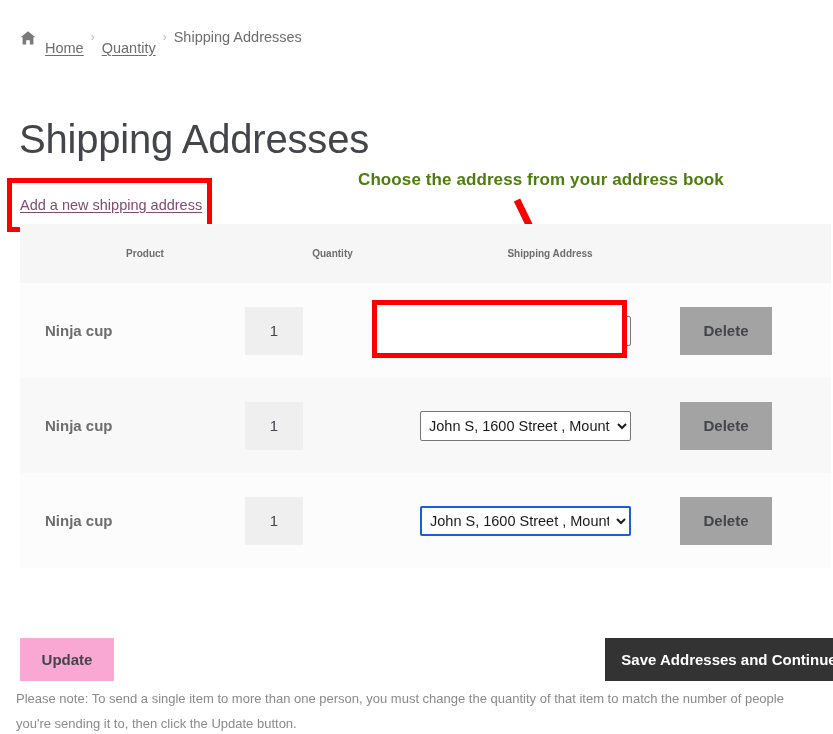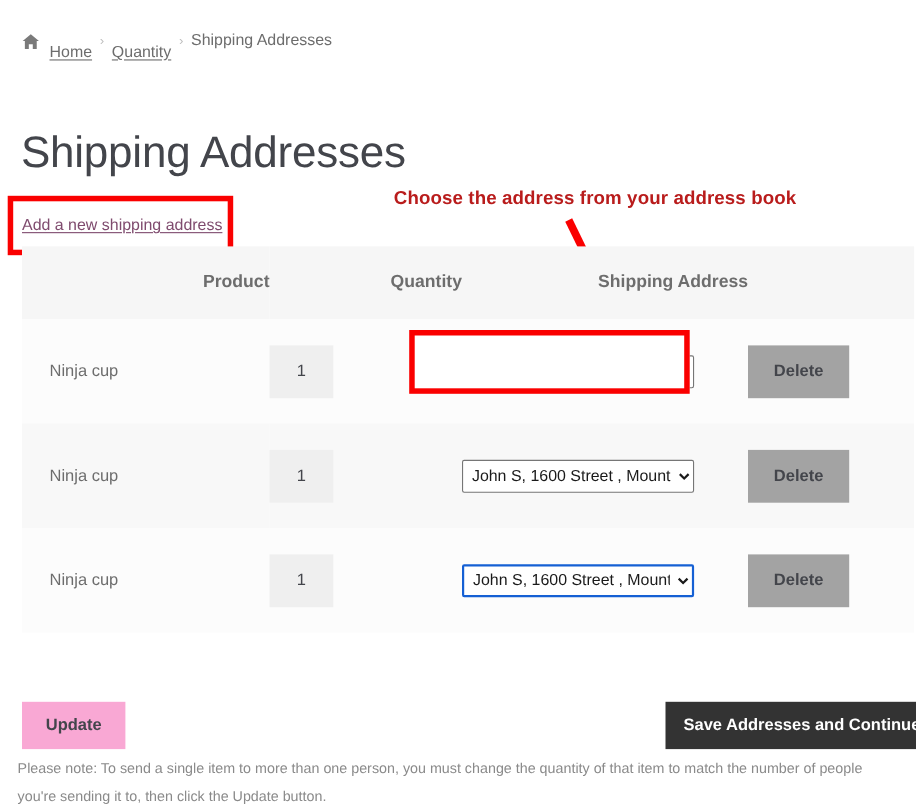--- a/index.html
+++ b/index.html
@@ -96,21 +96,21 @@
     width: 245px;
     height: 48px;
     background: #ffffff;
   }
   .anno-text {
     position: absolute;
     left: 358px;
     top: 170px;
     font-size: 17px;
     font-weight: bold;
-    color: #b91c1c;
+    color: #4d7c0f;
     white-space: nowrap;
     letter-spacing: 0.1px;
   }
   .anno-arrow {
     position: absolute;
     left: 490px;
     top: 190px;
     width: 110px;
     height: 115px;
     pointer-events: none;
@@ -120,39 +120,39 @@
   .addr-table {
     position: absolute;
     left: 20px;
     top: 224px;
     width: 786px;
     border-collapse: collapse;
     table-layout: fixed;
   }
   .addr-table th {
     background: #f6f6f6;
-    text-align: right;
-    font-size: 16px;
+    text-align: center;
+    font-size: 10px;
     font-weight: bold;
     color: #6d6d6d;
     padding: 24px 0 24px 0;
     border: none;
   }
   .addr-table td {
     font-size: 15px;
     color: #6d6d6d;
     padding: 0;
     border: none;
     height: 95px;
     vertical-align: middle;
   }
   .addr-table tbody tr:nth-child(odd) td { background: #fcfcfc; }
   .addr-table tbody tr:nth-child(even) td { background: #f8f8f8; }
 
-  .col-product  { width: 200px; padding-left: 25px !important; }
+  .col-product  { width: 200px; padding-left: 25px !important; font-weight: bold; }
   .col-qty      { width: 175px; margin-left: 29px; }
   .col-address  { width: 260px; }
   .col-action   { width: 151px; }
 
   th.col-product { padding-left: 25px !important; }
 
   .qty-input {
     width: 58px;
     height: 48px;
     background: #efefef;

